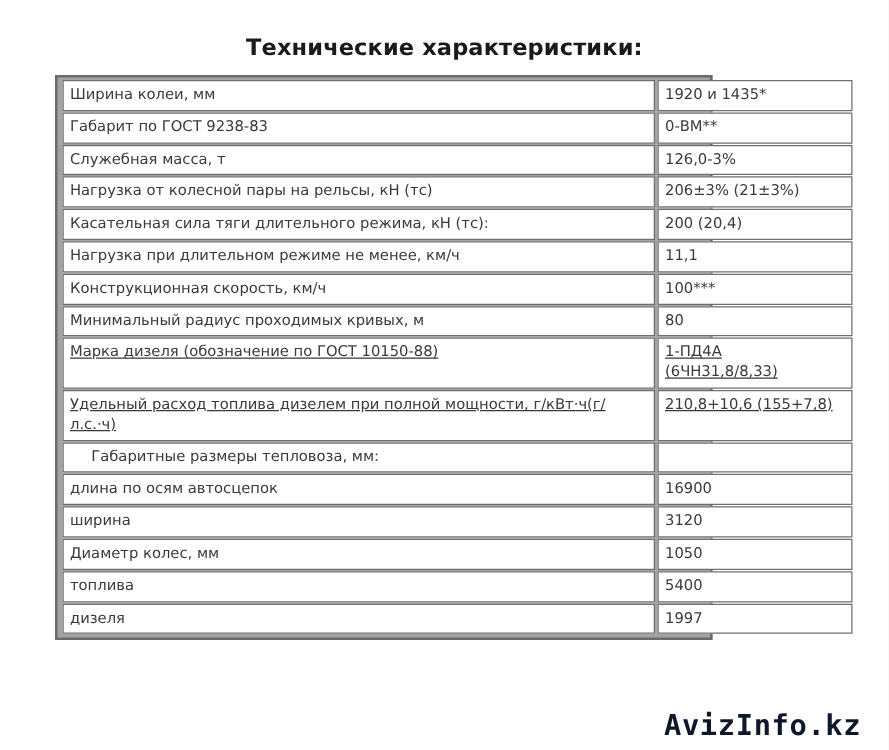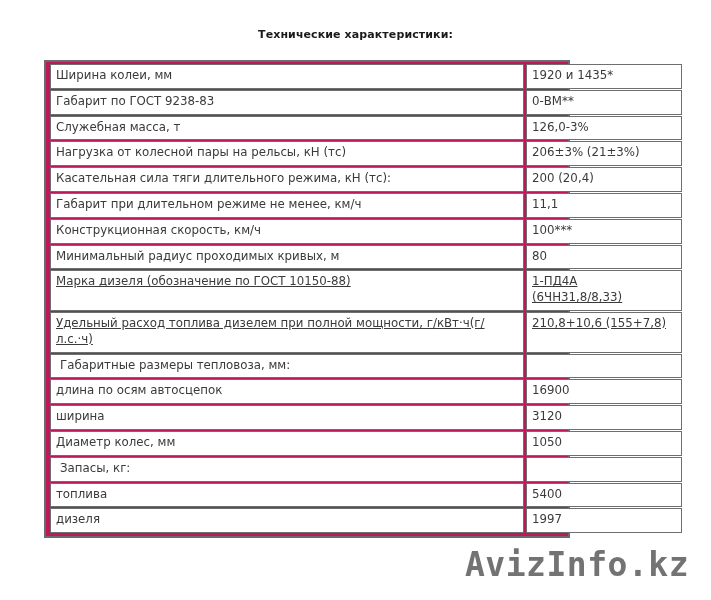--- a/index.html
+++ b/index.html
@@ -17,34 +17,34 @@
     overflow: hidden;
   }
 
   
   .page-title {
     position: absolute;
     left: 0;
     top: 28px;
     width: 711px;
     text-align: center;
-    font-size: 11px;
+    font-size: 18px;
     font-weight: bold;
     color: #1a1a1a;
     letter-spacing: 0.1px;
   }
 
   
   .spec-table-wrap {
     position: absolute;
     left: 44px;
     top: 60px;
     width: 526px;
     border: 2px solid #6b6b6b;
-    background: #be185d;
+    background: #a3a3a3;
     box-sizing: border-box;
     padding: 1px 2px 2px 2px;
   }
 
   table.spec-table {
     width: 100%;
     border-collapse: separate;
     border-spacing: 2px 1px;
     table-layout: fixed;
   }
@@ -58,35 +58,35 @@
     vertical-align: top;
     padding: 3px 5px 4px 5px;
     box-sizing: border-box;
     height: 19px;
   }
 
   col.c-label { width: 474px; }
   col.c-value { width: 156px; }
 
   td.label-cell { padding-left: 5px; }
-  td.label-cell.indent { padding-left: 9px; margin-left: 40px; }
+  td.label-cell.indent { padding-left: 22px; margin-left: 40px; }
   td.value-cell { padding-left: 6px; }
 
   
   tr.tall td { height: 38px; text-decoration: underline; }
 
   
   .watermark {
     position: absolute;
     right: 22px;
-    bottom: 16px;
+    bottom: 6px;
     font-family: "DejaVu Sans Mono", "Liberation Mono", monospace;
-    font-size: 33px;
+    font-size: 23px;
     font-weight: bold;
-    color: #737373;
+    color: #0f172a;
     letter-spacing: 0.5px;
     user-select: none;
   }
 </style>
 </head>
 <body>
 
 <div class="page-title">Технические характеристики:</div>
 
 <div class="spec-table-wrap">
@@ -110,21 +110,21 @@
         </tr>
         <tr>
           <td class="label-cell">Нагрузка от колесной пары на рельсы, кН (тс)</td>
           <td class="value-cell">206±3% (21±3%)</td>
         </tr>
         <tr>
           <td class="label-cell">Касательная сила тяги длительного режима, кН (тс):</td>
           <td class="value-cell">200 (20,4)</td>
         </tr>
         <tr>
-          <td class="label-cell">Габарит при длительном режиме не менее, км/ч</td>
+          <td class="label-cell">Нагрузка при длительном режиме не менее, км/ч</td>
           <td class="value-cell">11,1</td>
         </tr>
         <tr>
           <td class="label-cell">Конструкционная скорость, км/ч</td>
           <td class="value-cell">100***</td>
         </tr>
         <tr>
           <td class="label-cell">Минимальный радиус проходимых кривых, м</td>
           <td class="value-cell">80</td>
         </tr>
@@ -146,24 +146,20 @@
         </tr>
         <tr>
           <td class="label-cell">ширина</td>
           <td class="value-cell">3120</td>
         </tr>
         <tr>
           <td class="label-cell">Диаметр колес, мм</td>
           <td class="value-cell">1050</td>
         </tr>
         <tr>
-          <td class="label-cell indent">Запасы, кг:</td>
-          <td class="value-cell"></td>
-        </tr>
-        <tr>
           <td class="label-cell">топлива</td>
           <td class="value-cell">5400</td>
         </tr>
         <tr>
           <td class="label-cell">дизеля</td>
           <td class="value-cell">1997</td>
         </tr>
       </tbody>
   </table>
 </div>

